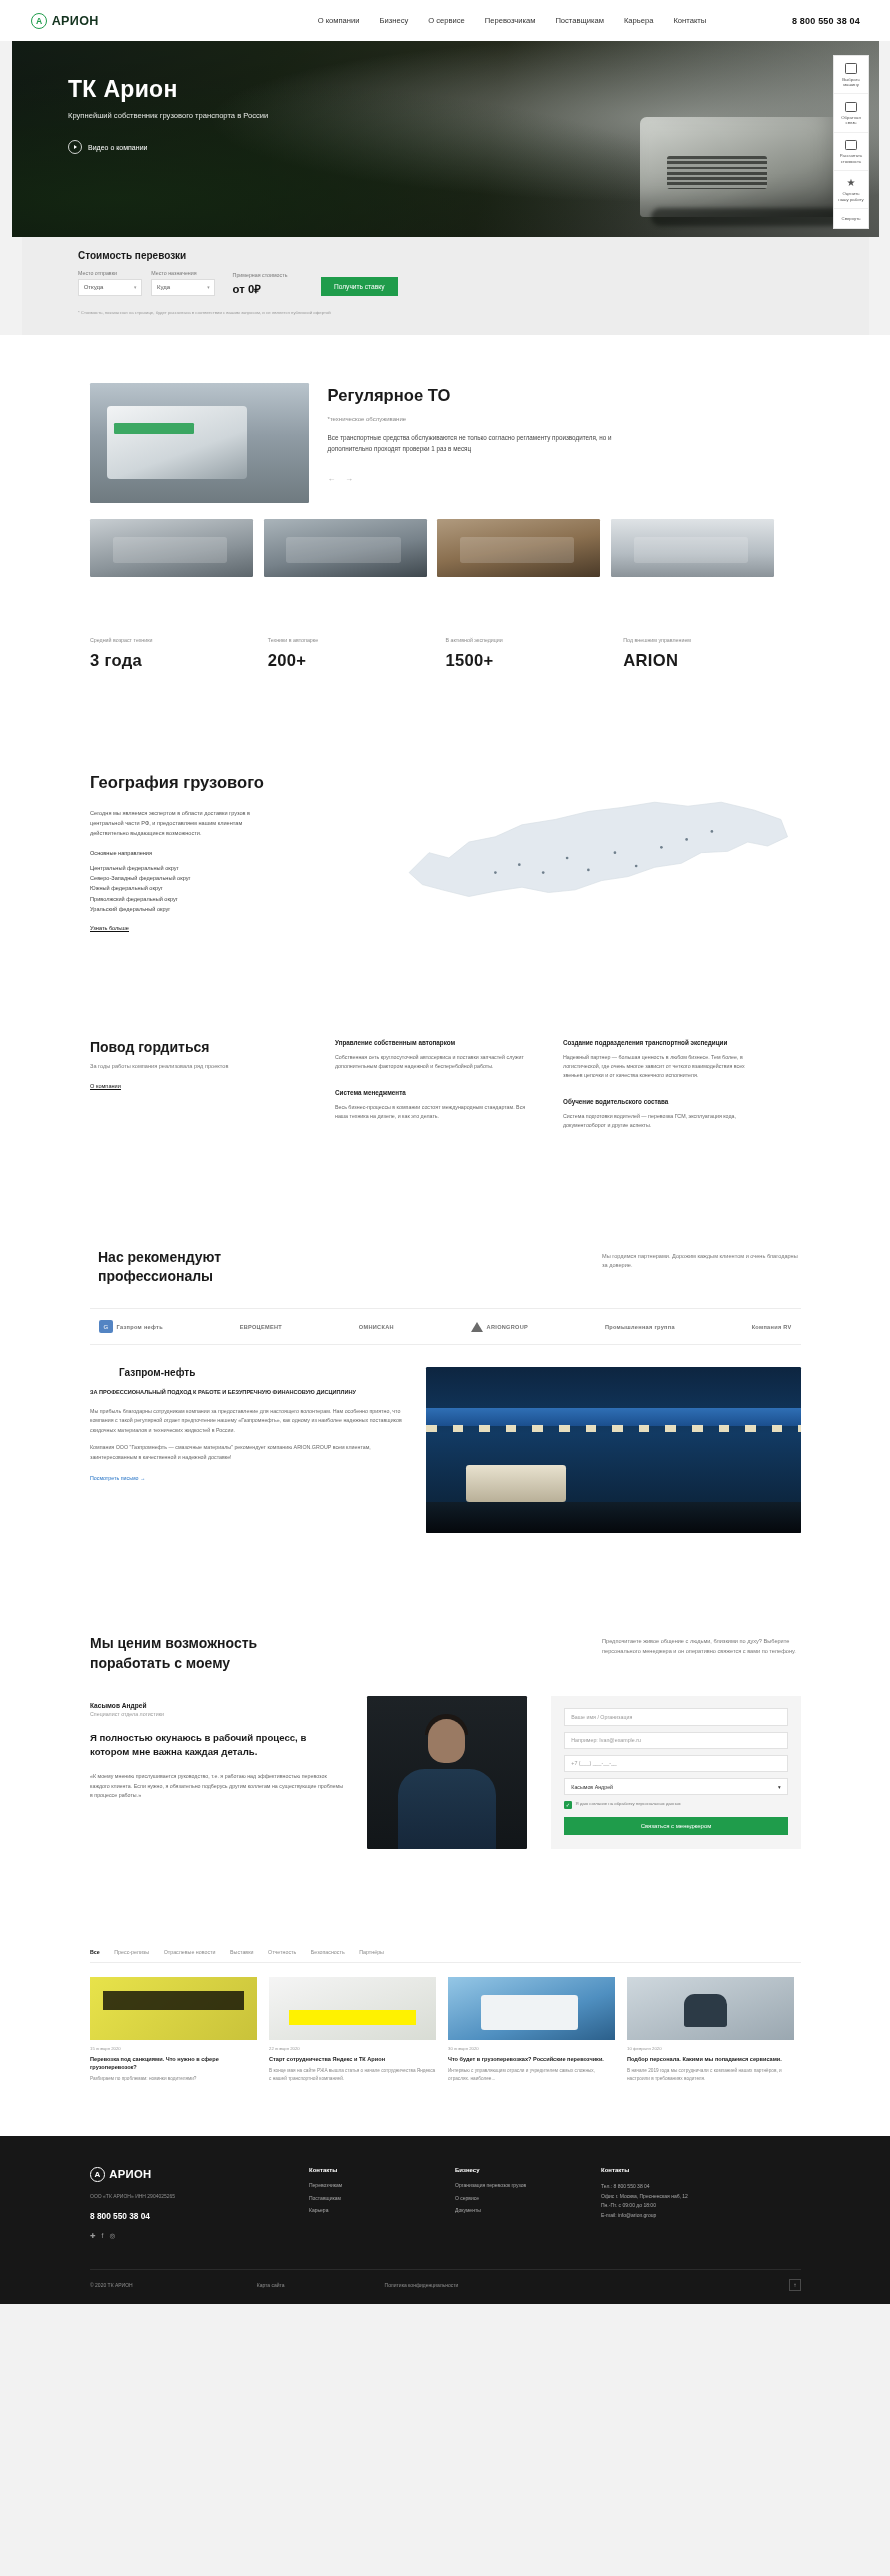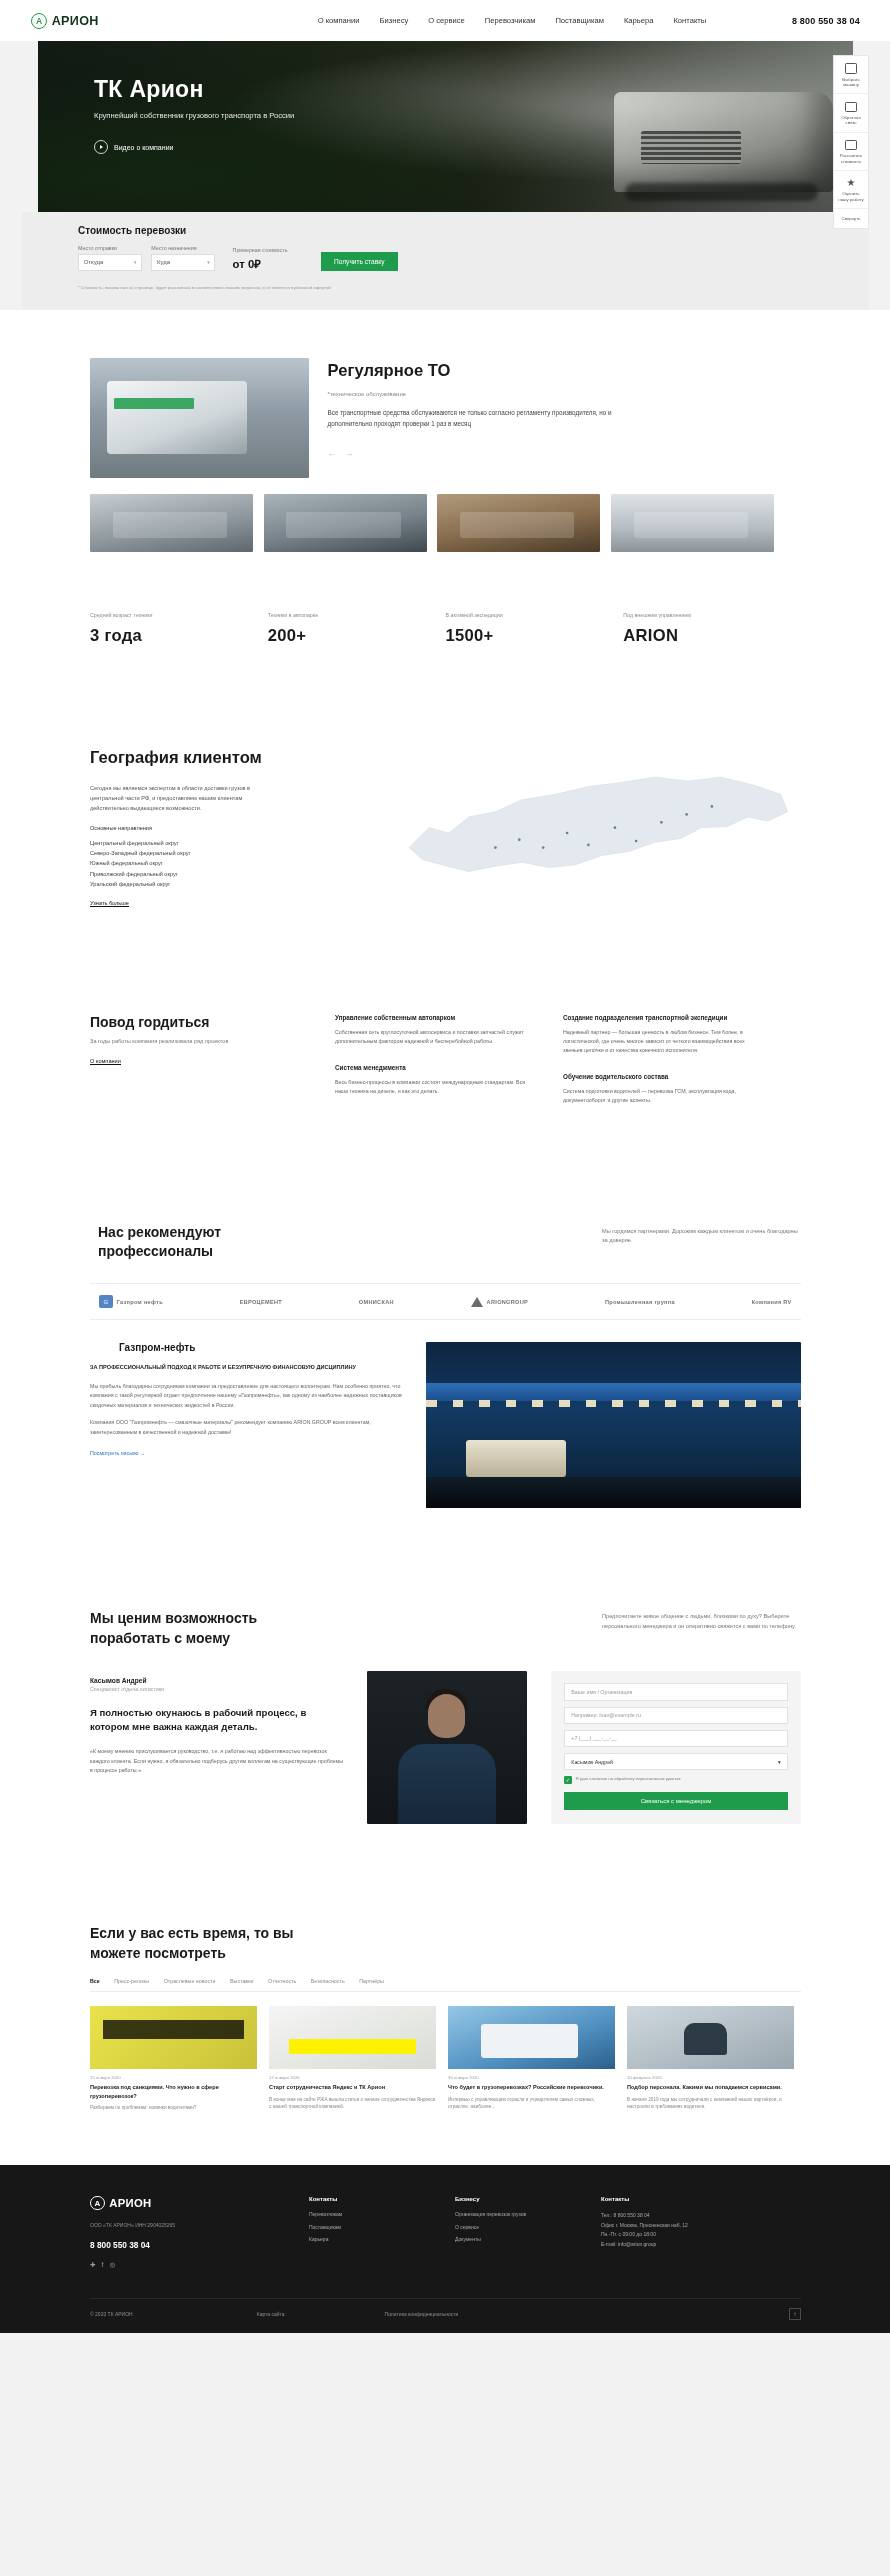--- a/index.html
+++ b/index.html
@@ -34,22 +34,22 @@
     display: flex; gap: 20px; margin-left: 219px; align-items: center;
   }
   .nav a { font-size: 7.6px; color: #333; text-decoration: none; white-space: nowrap; }
   .phone {
     margin-left: auto; font-size: 9px; font-weight: bold; color: #111; letter-spacing: 0.2px;
   }
 
   
   .hero {
     position: relative;
-    margin: 0 38px;
-    height: 171px;
+    margin: 0 12px;
+    height: 196px;
     background: linear-gradient(100deg,#1b2a1f 0%, #25351f 30%, #39402c 55%, #7c8377 78%, #b6bcb4 100%);
     overflow: hidden;
   }
   .hero::before {
     content:""; position:absolute; inset:0;
     background:
       radial-gradient(ellipse at 12% 80%, rgba(20,40,18,.85), transparent 55%),
       radial-gradient(ellipse at 78% 40%, rgba(190,195,190,.55), transparent 50%),
       linear-gradient(180deg, rgba(0,0,0,.35), rgba(0,0,0,.55));
   }
@@ -468,21 +468,21 @@
           <div class="stat-value">ARION</div>
         </div>
       </div>
     </div>
   </div>
 
   <div class="section">
     <div class="wrap">
       <div class="geo">
         <div class="geo-left">
-          <h2>География клиентом</h2>
+          <h2>География грузового</h2>
           <p>Сегодня мы являемся экспертом в области доставки грузов в центральной части РФ, и предоставляем нашим клиентам действительно выдающиеся возможности.</p>
           <div class="geo-head">Основные направления</div>
           <ul class="geo-list">
             <li>Центральный федеральный округ</li>
             <li>Северо-Западный федеральный округ</li>
             <li>Южный федеральный округ</li>
             <li>Приволжский федеральный округ</li>
             <li>Уральский федеральный округ</li>
           </ul>
           <a href="#" class="geo-more">Узнать больше</a>
@@ -630,22 +630,20 @@
             <button class="form-btn">Связаться с менеджером</button>
           </div>
         </div>
       </div>
     </div>
   </div>
 
   <div class="section">
     <div class="wrap">
       <div class="news">
-        <h2 style="white-space: pre-line;">Если у вас есть время, то вы
-можете посмотреть</h2>
         <div class="news-tabs">
           <div class="news-tab active">Все</div>
           <div class="news-tab">Пресс-релизы</div>
           <div class="news-tab">Отраслевые новости</div>
           <div class="news-tab">Выставки</div>
           <div class="news-tab">Отчетность</div>
           <div class="news-tab">Безопасность</div>
           <div class="news-tab">Партнёры</div>
         </div>
         <div class="cards">

